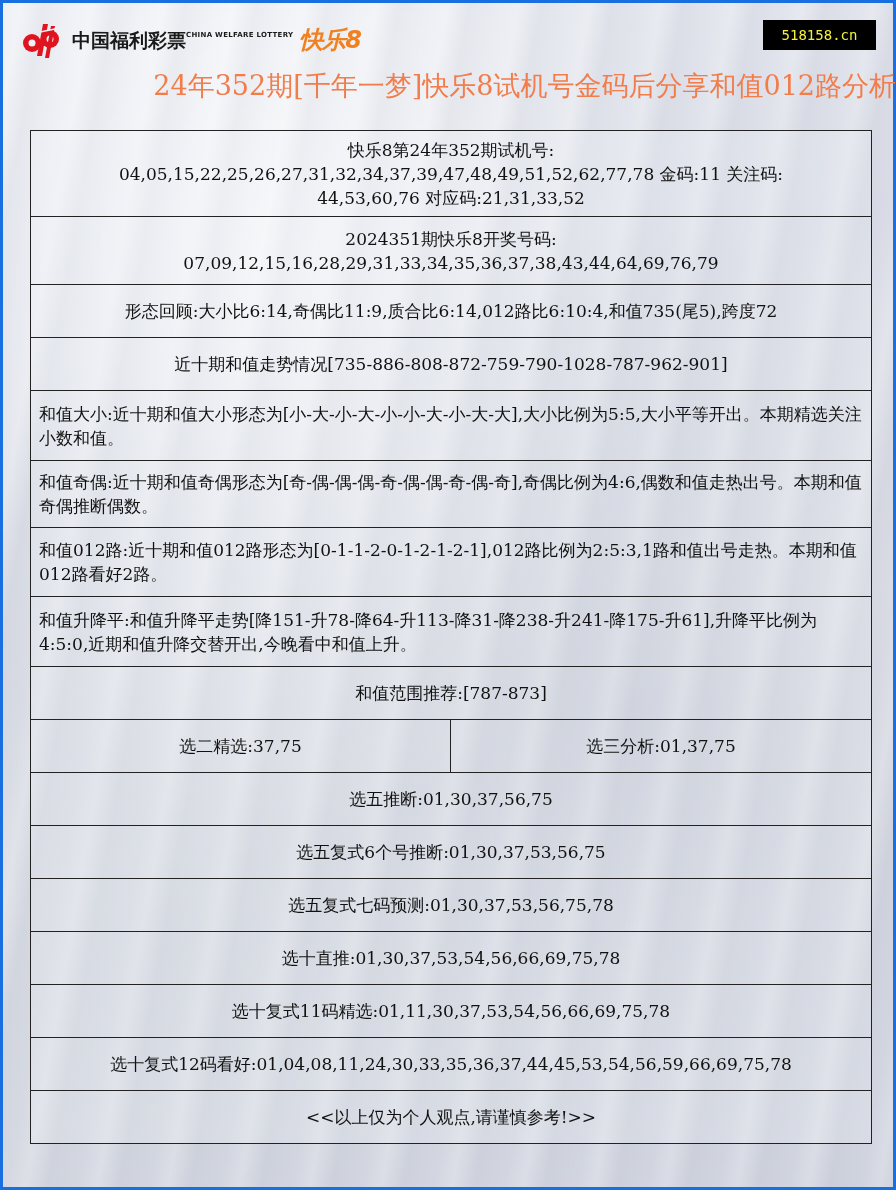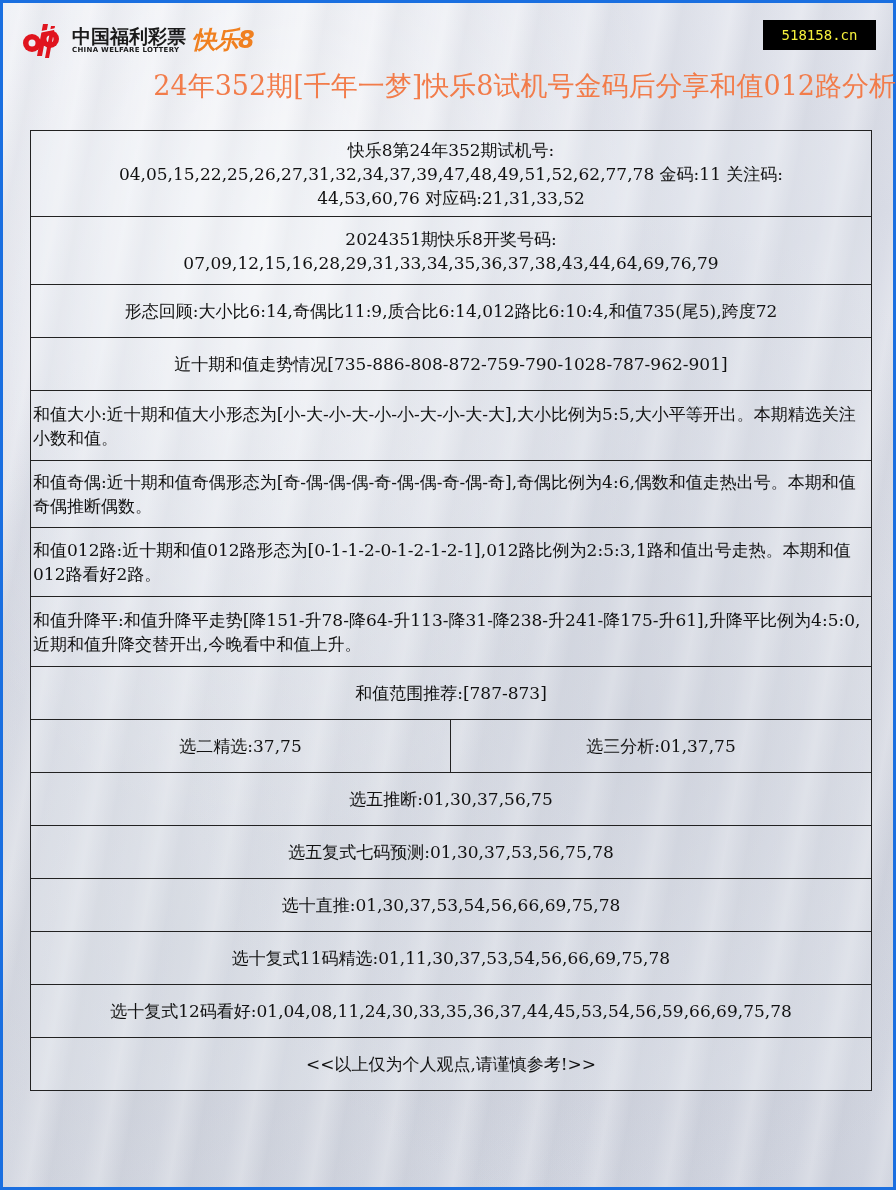--- a/index.html
+++ b/index.html
@@ -17,40 +17,40 @@
       linear-gradient(160deg, #eceef4 0%, #d9dce6 35%, #e3e5ec 60%, #cfd3de 100%);
   }
   .streaks {
     position:absolute; left:3px; top:3px; right:3px; bottom:3px; pointer-events:none;
     background:
       repeating-linear-gradient(100deg, rgba(255,255,255,0.0) 0px, rgba(255,255,255,0.25) 18px, rgba(160,165,180,0.12) 40px, rgba(255,255,255,0) 70px);
     opacity:0.8;
   }
   .logo { position:absolute; left:20px; top:22px; height:36px; display:flex; align-items:center; }
   .logo-mark { width:44px; height:36px; position:relative; }
-  .logo-cn { margin-left:8px; display:flex; flex-direction:column; line-height:1; }
+  .logo-cn { margin-left:8px; display:flex; line-height:1;text-align:center; }
   .logo-cn .cn { font-family:"DejaVu Sans", sans-serif; font-weight:bold; font-size:19px; color:#1a1a1a; letter-spacing:0px; }
   .logo-cn .en { font-family:"DejaVu Sans", sans-serif; font-weight:bold; font-size:7px; color:#1a1a1a; margin-top:1px; letter-spacing:0.3px; }
   .logo-k8 { margin-left:6px; font-family:"DejaVu Sans", sans-serif; font-weight:bold; font-style:italic; font-size:24px; color:#f08020; letter-spacing:-1px; }
   .site-badge {
     position:absolute; left:763px; top:20px; width:113px; height:30px;
     background:#000; color:#f5f03c; font-family:"DejaVu Sans Mono","Liberation Mono",monospace;
     font-size:14px; line-height:30px; text-align:center;
   }
   .page-title {
     position:absolute; left:0; top:66px; width:896px; text-align:right;
     color:#f27c4a; font-size:27px; line-height:40px; letter-spacing:0px; white-space:nowrap;
   }
   table.main {
     position:absolute; left:30px; top:130px; width:841px;
     border-collapse:collapse; table-layout:fixed;
     font-size:17px; color:#111;
   }
   table.main td {
-    border:1.5px solid #222; padding:0 2px; text-align:center; line-height:24px;
+    border:1.5px solid #222; padding:0 8px; text-align:center; line-height:24px;
     background:rgba(240,242,248,0.25);
   }
   table.main td.left { text-align:left;margin-left:28px; }
 </style>
 </head>
 <body>
 
 <div class="frame"></div>
 <div class="streaks"></div>
 
@@ -118,20 +118,23 @@
     <td colspan="2">和值范围推荐:[787-873]</td>
   </tr>
   <tr style="height:53px">
     <td>选二精选:37,75</td>
     <td>选三分析:01,37,75</td>
   </tr>
   <tr style="height:53px">
     <td colspan="2">选五推断:01,30,37,56,75</td>
   </tr>
   <tr style="height:53px">
+    <td colspan="2">选五复式6个号推断:01,30,37,53,56,75</td>
+  </tr>
+  <tr style="height:53px">
     <td colspan="2">选五复式七码预测:01,30,37,53,56,75,78</td>
   </tr>
   <tr style="height:53px">
     <td colspan="2">选十直推:01,30,37,53,54,56,66,69,75,78</td>
   </tr>
   <tr style="height:53px">
     <td colspan="2">选十复式11码精选:01,11,30,37,53,54,56,66,69,75,78</td>
   </tr>
   <tr style="height:53px">
     <td colspan="2" style="white-space:nowrap;">选十复式12码看好:01,04,08,11,24,30,33,35,36,37,44,45,53,54,56,59,66,69,75,78</td>

